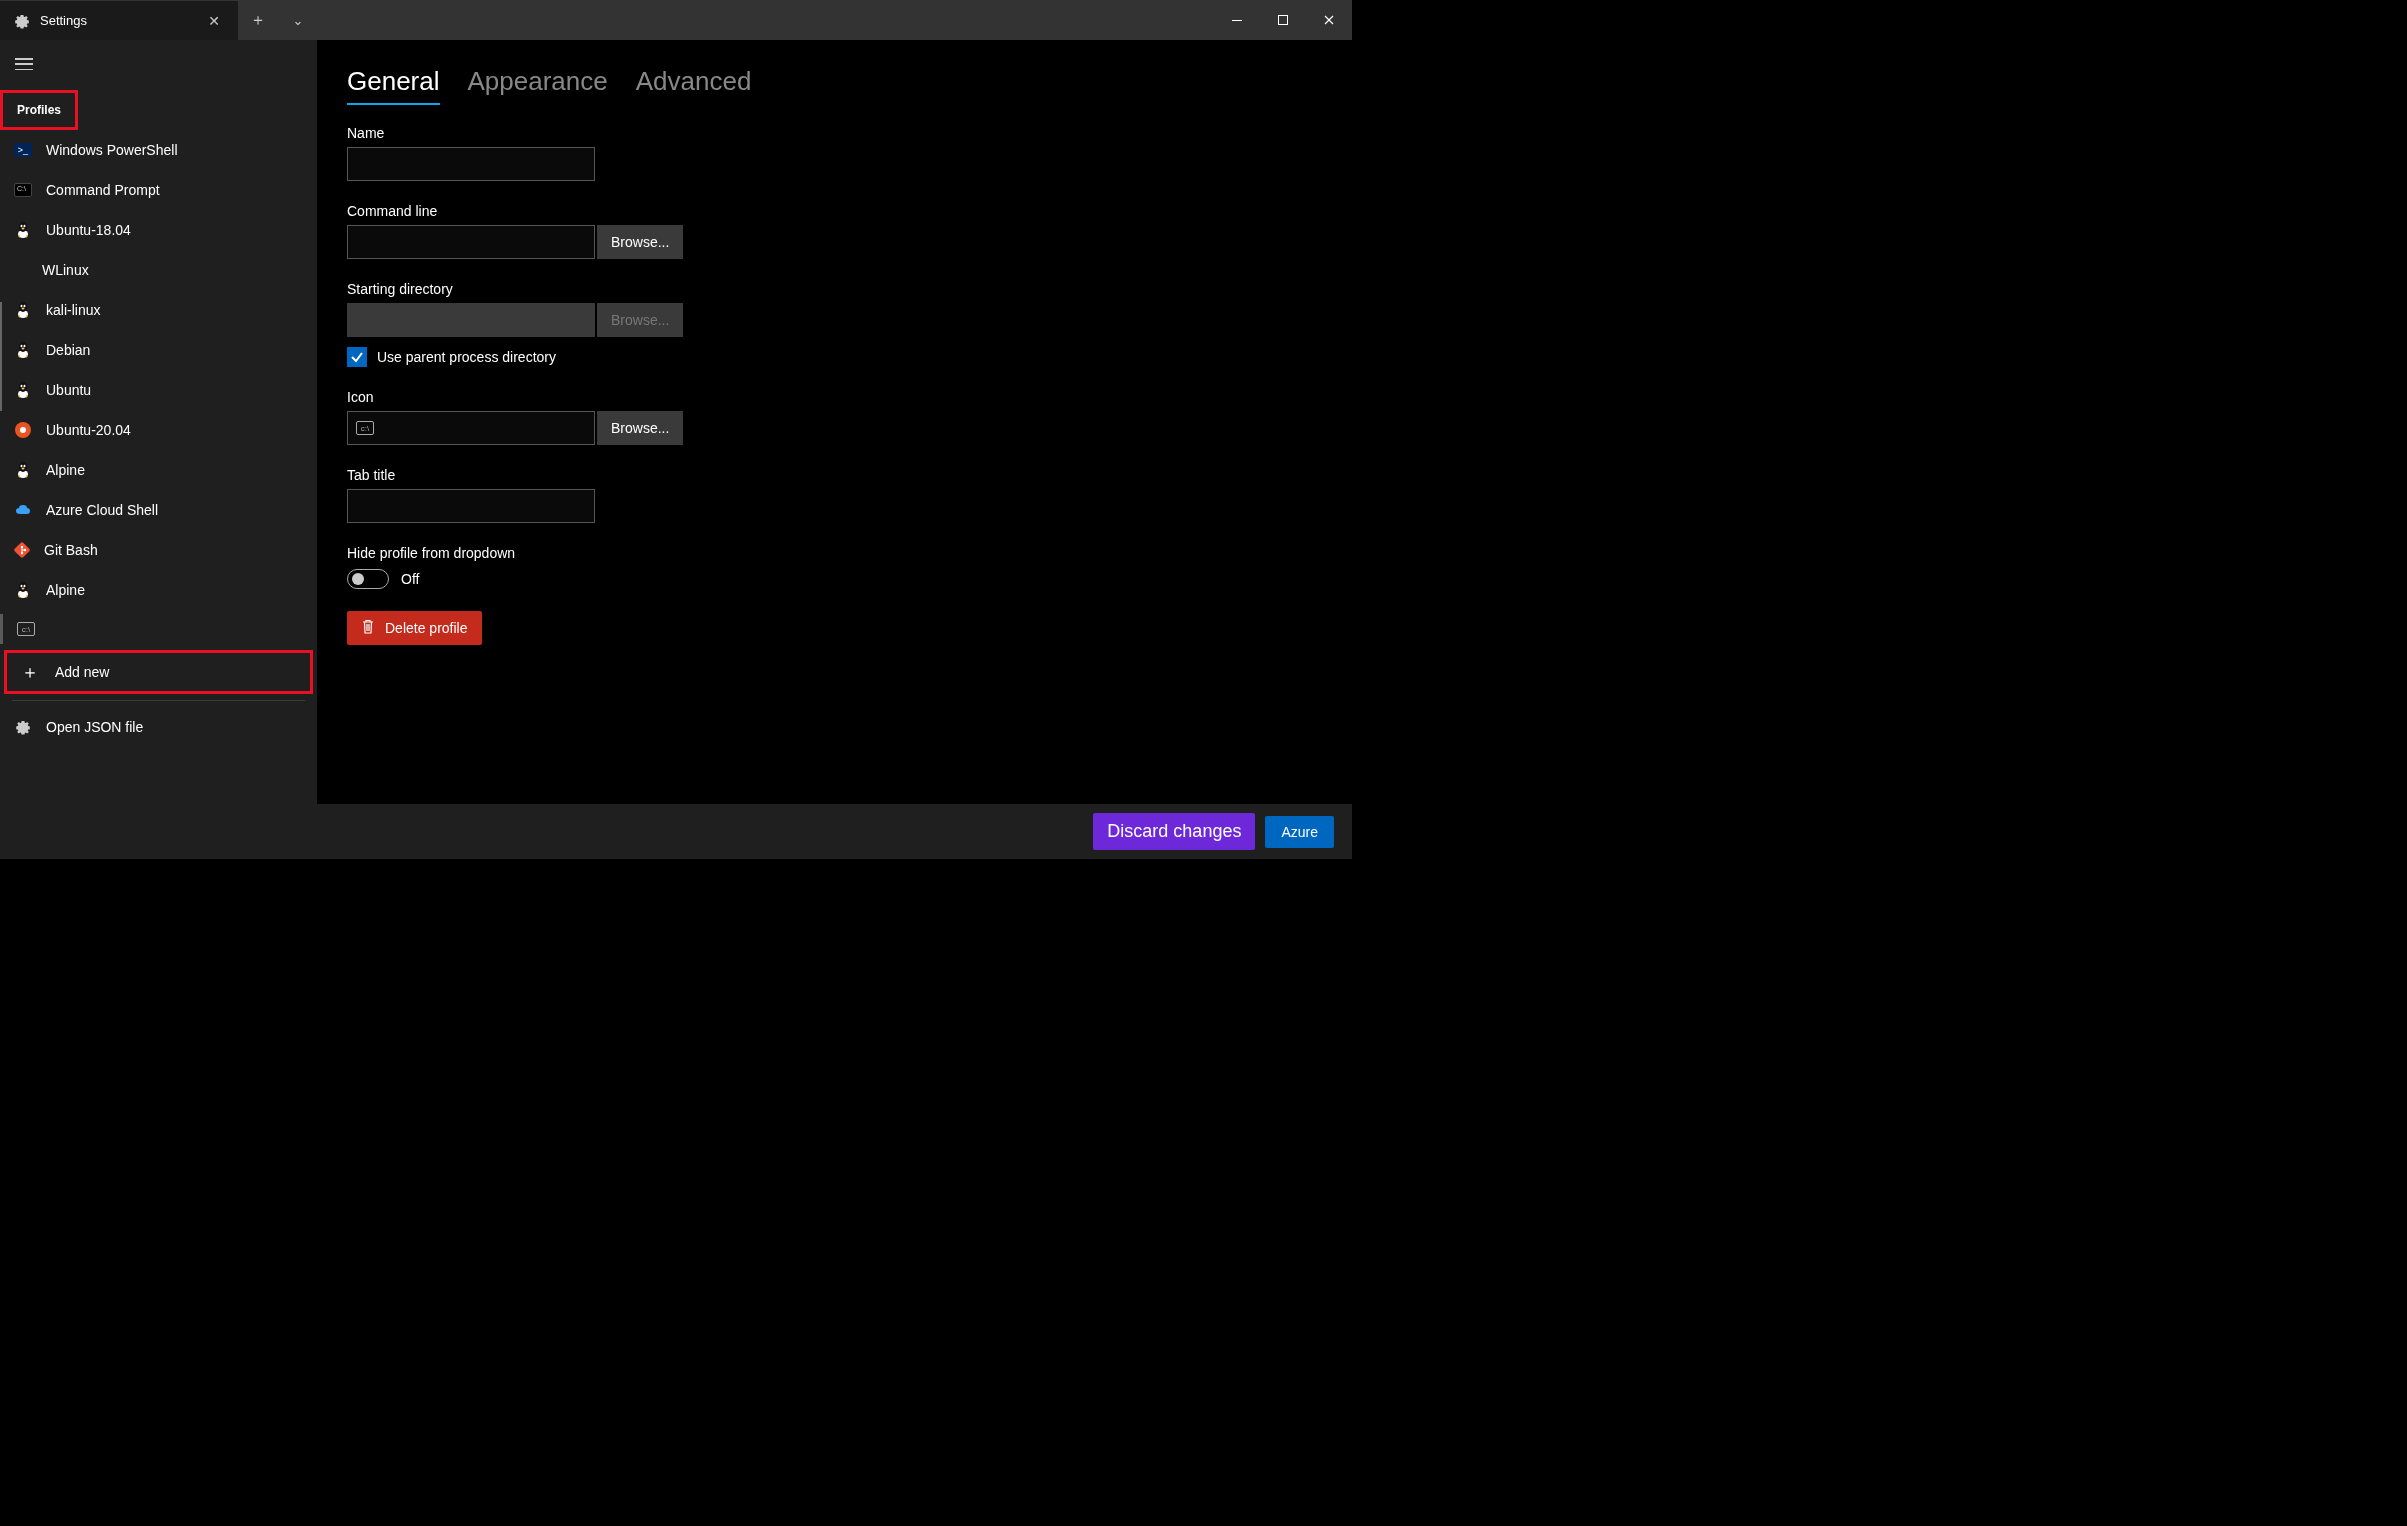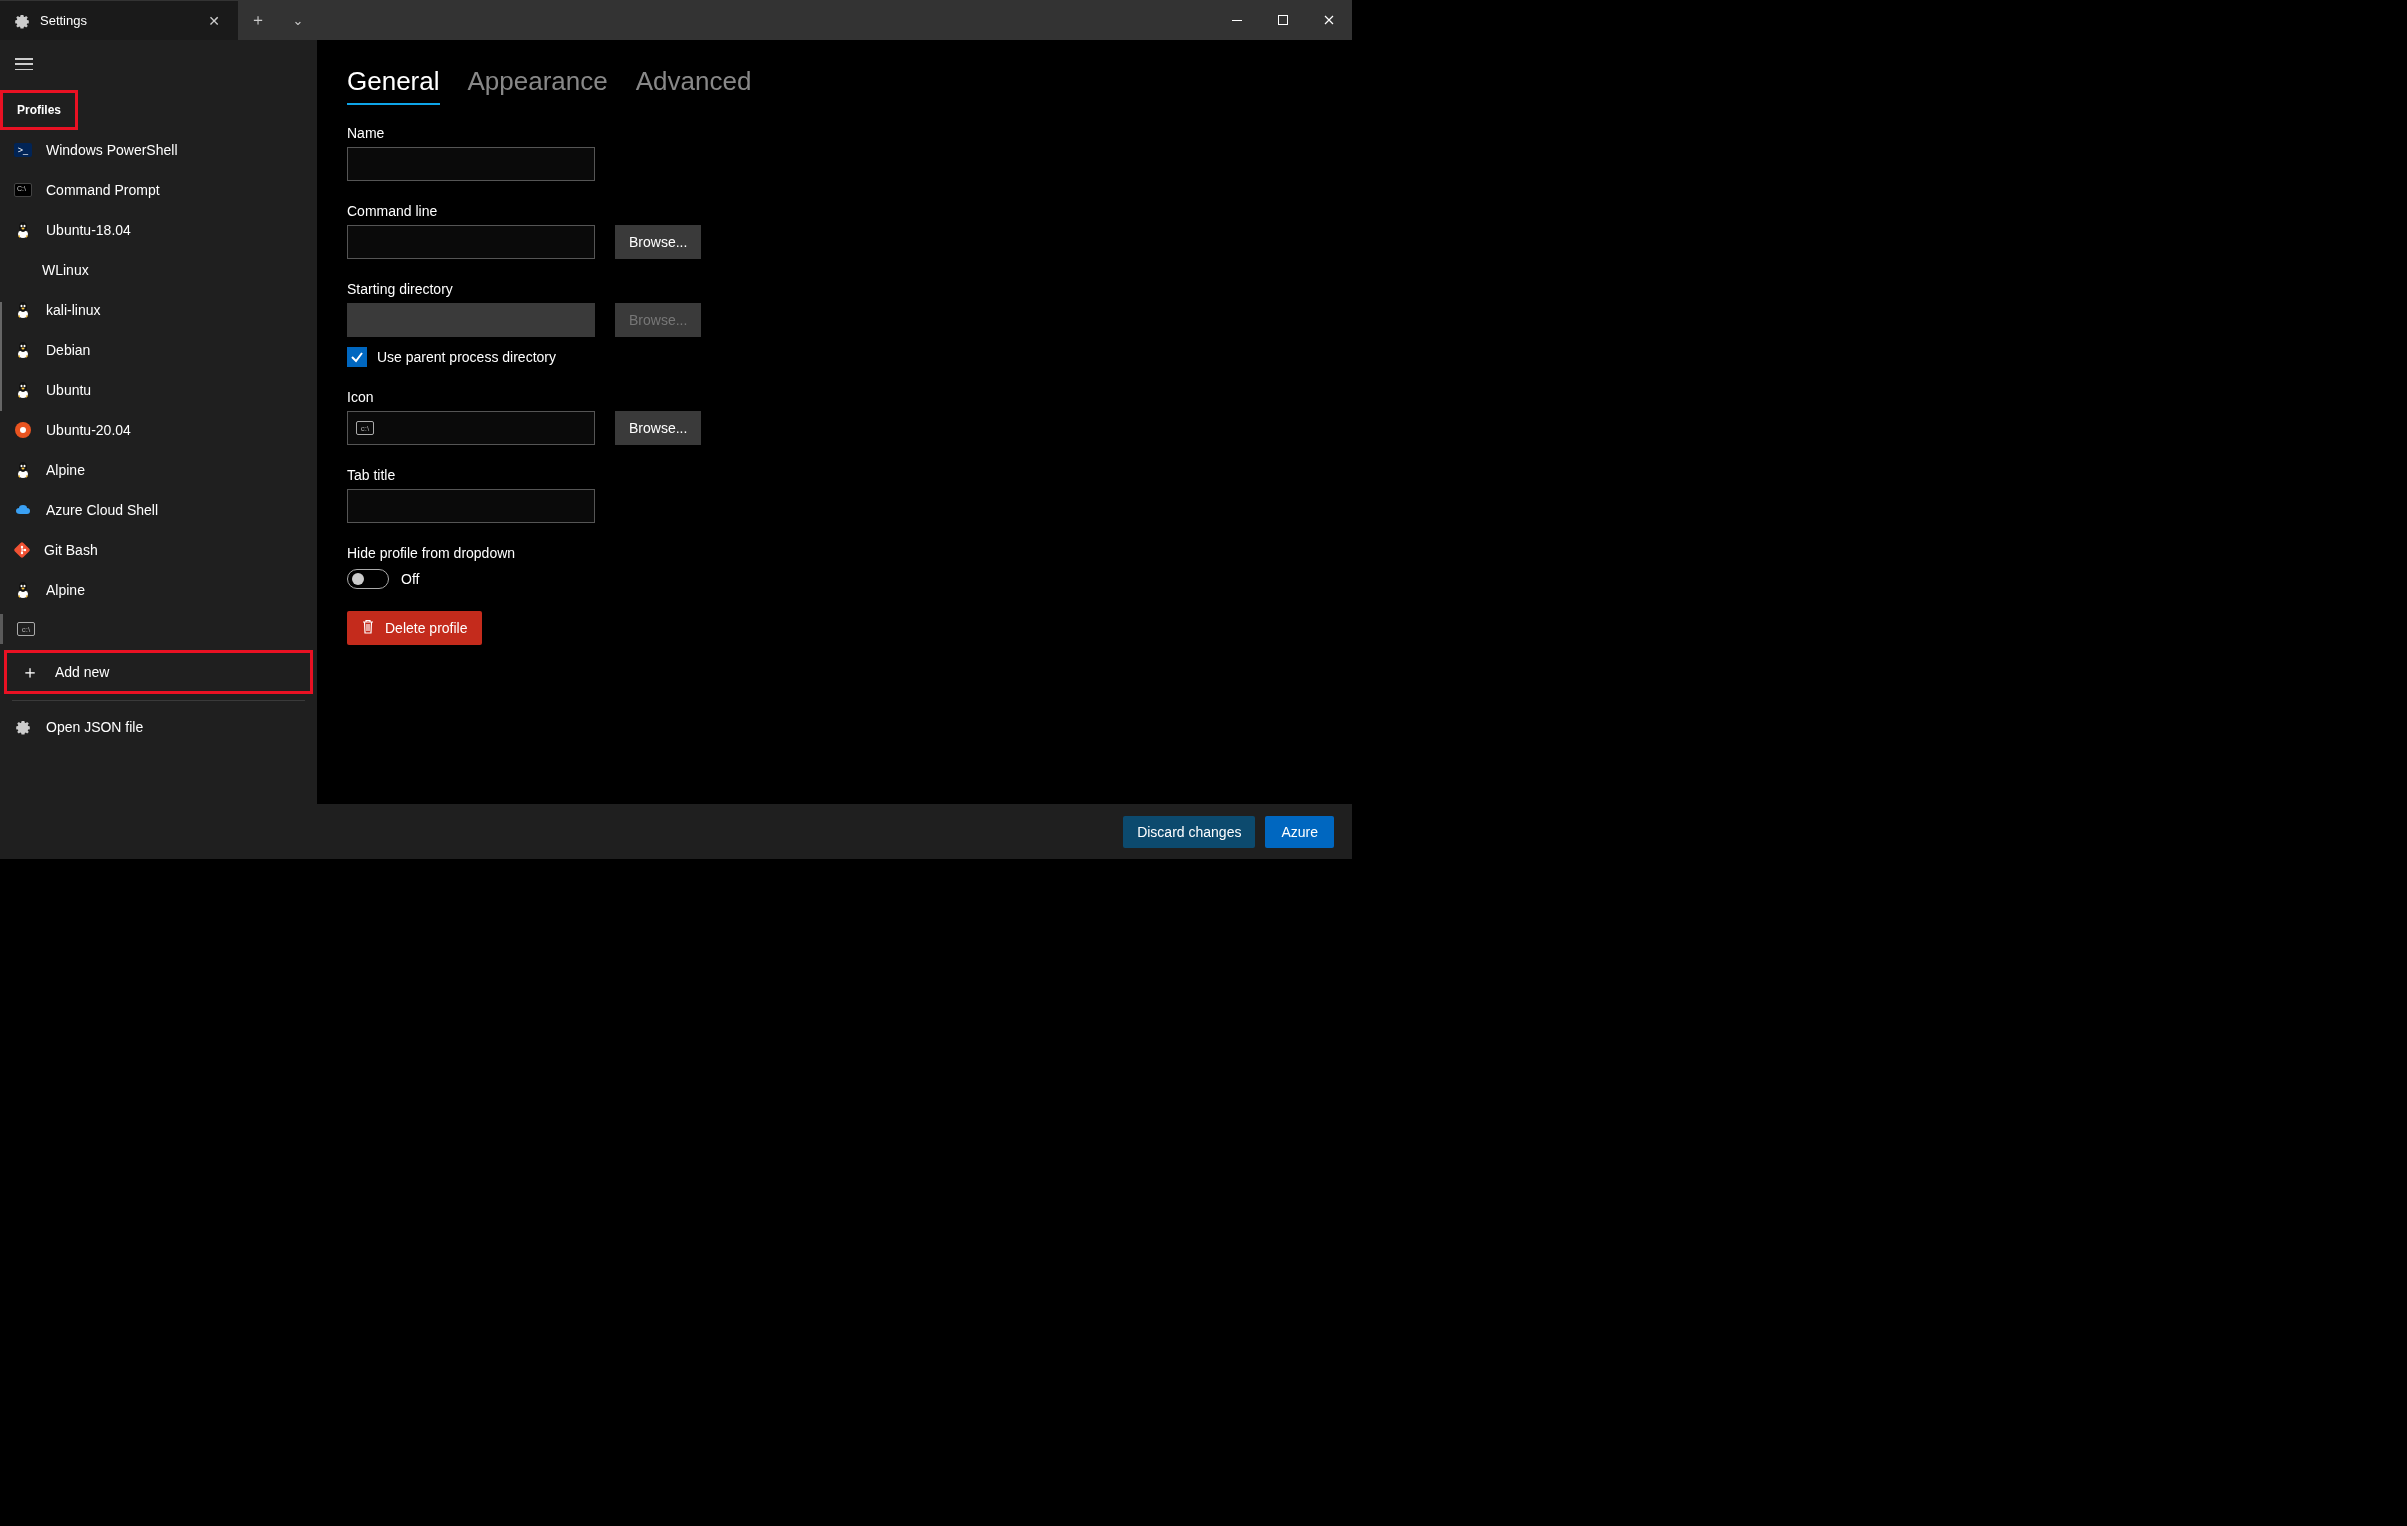--- a/index.html
+++ b/index.html
@@ -94,21 +94,21 @@
   .main { flex:1; background:#000; display:flex; flex-direction:column; min-width:0; position:relative;}
   .content { flex:1; padding: 20px 30px 20px 30px; overflow:auto; }
   .content-tabs { display:flex; gap:28px; margin-bottom:20px; margin-top:6px;}
   .content-tab {
     font-size:26px; font-weight:400; color:#888; padding-bottom:6px; cursor:pointer;
   }
   .content-tab.active { color:#fff; border-bottom:2px solid #0ea5e9; }
 
   .field { margin-bottom:22px; }
   .field-label { font-size:14px; color:#fff; margin-bottom:6px; display:block; }
-  .field-row { display:flex; align-items:center; gap:20px; }
+  .field-row { display:flex; align-items:center; gap:2px; }
   .text-input {
     width:248px; height:34px; background:#0a0a0a; border:1px solid #555;
     color:#fff; padding:0 8px; font-size:14px;
   }
   .text-input.disabled { background:#3a3a3a; border:1px solid #3a3a3a; }
   .browse-btn {
     height:34px; padding:0 14px; background:#3a3a3a; color:#fff; border:none;
     font-size:14px; cursor:pointer;
   }
   .browse-btn:disabled { color:#777; }
@@ -136,21 +136,21 @@
     background:#c42b1c; color:#fff; border:none; padding:8px 14px; font-size:14px; cursor:pointer;
     border-radius:2px;
   }
 
   
   .footer {
     height:55px; background:#1f1f1f; display:flex; align-items:center; justify-content:flex-end;
     gap:10px; padding:0 18px;
   }
   .btn-secondary {
-    background:#0c4a6e; color:#fff; border:none; padding:8px 14px; font-size:14px; cursor:pointer; border-radius:2px;
+    background:#6d28d9; color:#fff; border:none; padding:8px 14px; font-size:18px; cursor:pointer; border-radius:2px;
   }
   .btn-primary {
     background:#0067c0; color:#fff; border:none; padding:8px 16px; font-size:14px; cursor:pointer; border-radius:2px;
   }
 
   
   .ic-ps { background:#012456; color:#fff; width:18px; height:14px; border-radius:2px; font-size:9px; display:flex;align-items:center;justify-content:center;}
   .ic-cmd { width:18px; height:14px; background:#000; border:1px solid #444; border-radius:2px; position:relative;}
   .ic-cmd::after { content:"C:\\"; font-size:7px; color:#ccc; position:absolute; top:1px; left:2px;}
   .ic-tux svg { width:16px; height:18px; }

